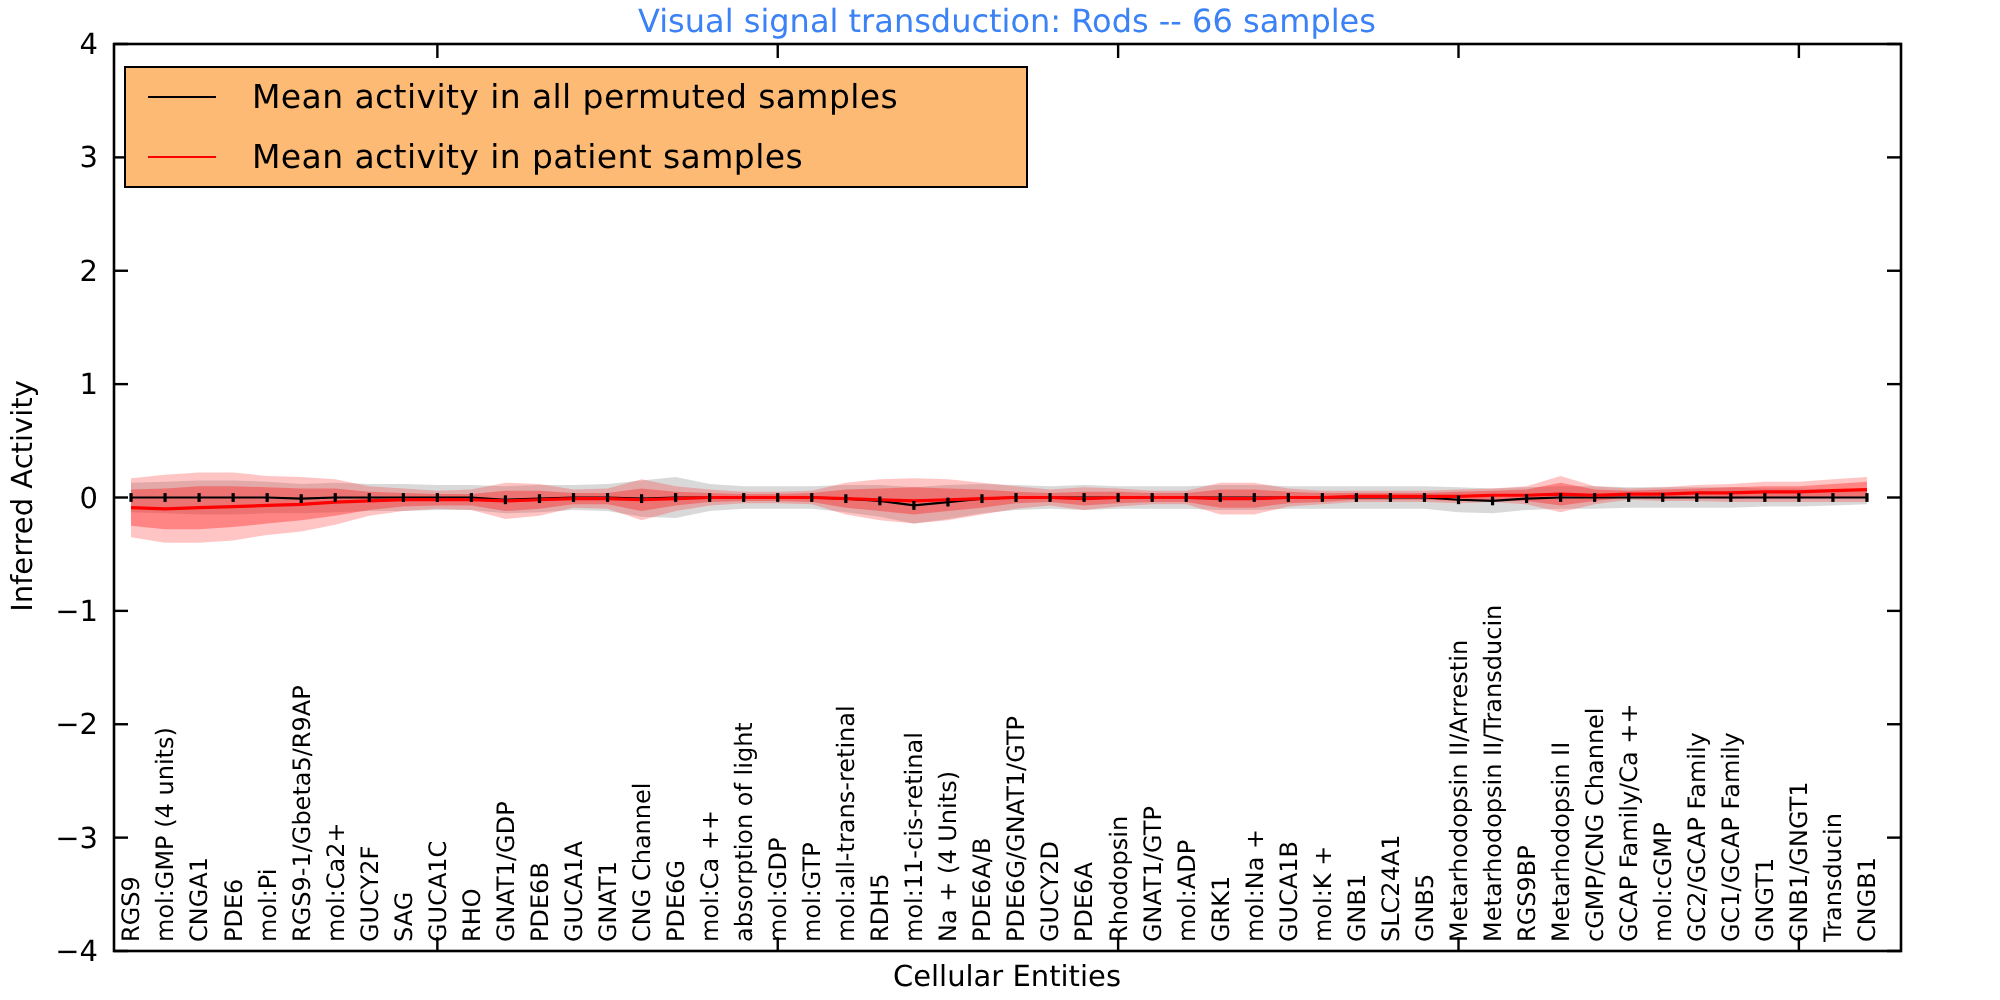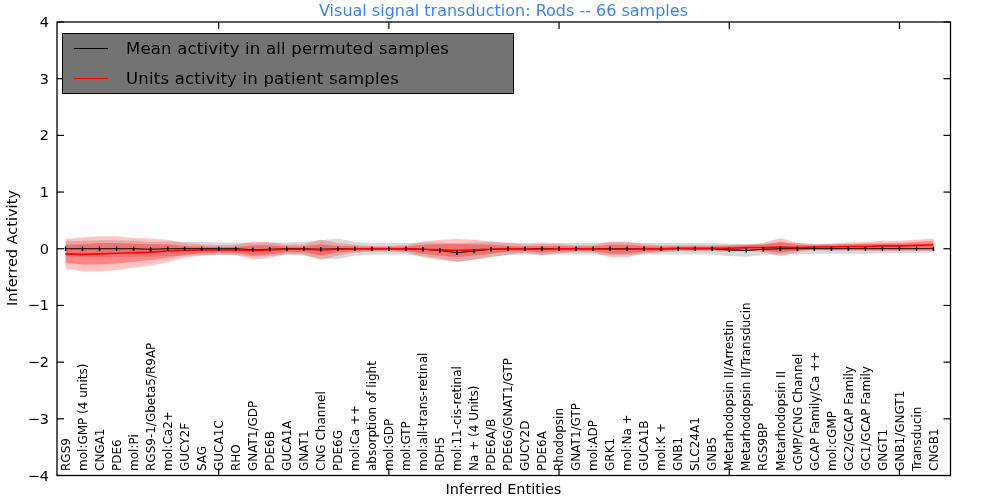--- a/index.html
+++ b/index.html
@@ -16,34 +16,34 @@
     position:absolute;left:-86px;top:238px;width:200px;height:20px;
     text-align:center;font-size:14.5px;transform:rotate(-90deg);
   }
   .x-axis-label{
     position:absolute;left:57px;top:481px;width:893px;text-align:center;
     font-size:14.5px;
   }
   .plot-svg{position:absolute;left:0;top:0;}
   .legend{
     position:absolute;left:62px;top:33px;width:452px;height:61px;
-    border:1.5px solid #000;background:#737373;box-sizing:border-box;
+    border:1.5px solid #000;background:#fdba74;box-sizing:border-box;
     display:flex;flex-direction:column;justify-content:space-evenly;
   }
   .legend-row{display:flex;align-items:center;height:29px;}
   .legend-sample{display:inline-block;width:34px;border-top:1.8px solid #000;margin-left:11px;}
   .legend-text{margin-left:18px;font-size:16.5px;letter-spacing:0.2px;white-space:nowrap;}
 </style>
 </head>
 <body>
 
 <div class="figure">
   <div class="chart-title">Visual signal transduction: Rods -- 66 samples</div>
   <div class="y-axis-label">Inferred Activity</div>
-  <div class="x-axis-label">Inferred Entities</div>
+  <div class="x-axis-label">Cellular Entities</div>
 
   <svg class="plot-svg" id="plot" width="1000" height="500" viewBox="0 0 1000 500">
       <polygon points="65.50952380952381,241.380625 82.52857142857142,240.81375 99.54761904761905,240.246875 116.56666666666666,240.246875 133.5857142857143,240.81375 150.60476190476192,241.9475 167.62380952380954,241.380625 184.64285714285714,241.9475 201.66190476190476,241.9475 218.6809523809524,242.514375 235.7,242.514375 252.71904761904761,243.08125 269.73809523809524,242.514375 286.75714285714287,242.514375 303.77619047619044,241.9475 320.7952380952381,240.246875 337.8142857142857,238.54625 354.8333333333333,241.9475 371.85238095238094,243.08125 388.87142857142857,243.08125 405.8904761904762,243.08125 422.9095238095238,242.514375 439.92857142857144,242.514375 456.94761904761907,243.648125 473.96666666666664,242.514375 490.98571428571427,241.9475 508.0047619047619,242.514375 525.0238095238095,243.08125 542.0428571428572,242.514375 559.0619047619048,243.08125 576.0809523809523,243.08125 593.1,243.08125 610.1190476190476,242.514375 627.1380952380953,242.514375 644.1571428571428,243.08125 661.1761904761905,243.08125 678.1952380952381,243.08125 695.2142857142857,243.08125 712.2333333333333,243.08125 729.2523809523809,243.648125 746.2714285714286,244.215 763.2904761904762,243.648125 780.3095238095239,243.08125 797.3285714285714,243.08125 814.347619047619,243.648125 831.3666666666667,243.648125 848.3857142857142,243.648125 865.4047619047619,243.648125 882.4238095238095,244.215 899.4428571428572,244.215 916.4619047619047,244.781875 933.4809523809524,245.34875 933.4809523809524,252.15125 916.4619047619047,252.718125 899.4428571428572,253.285 882.4238095238095,253.285 865.4047619047619,253.851875 848.3857142857142,253.851875 831.3666666666667,253.851875 814.347619047619,253.851875 797.3285714285714,254.41875 780.3095238095239,254.41875 763.2904761904762,254.985625 746.2714285714286,256.68625 729.2523809523809,256.119375 712.2333333333333,254.41875 695.2142857142857,254.41875 678.1952380952381,254.41875 661.1761904761905,254.41875 644.1571428571428,254.41875 627.1380952380953,254.985625 610.1190476190476,254.985625 593.1,254.41875 576.0809523809523,254.41875 559.0619047619048,254.41875 542.0428571428572,254.985625 525.0238095238095,254.41875 508.0047619047619,254.985625 490.98571428571427,256.68625 473.96666666666664,259.520625 456.94761904761907,261.788125 439.92857142857144,258.386875 422.9095238095238,256.119375 405.8904761904762,254.41875 388.87142857142857,254.41875 371.85238095238094,254.41875 354.8333333333333,255.5525 337.8142857142857,258.95375 320.7952380952381,258.386875 303.77619047619044,255.5525 286.75714285714287,254.985625 269.73809523809524,256.119375 252.71904761904761,256.68625 235.7,254.985625 218.6809523809524,254.985625 201.66190476190476,255.5525 184.64285714285714,255.5525 167.62380952380954,256.119375 150.60476190476192,256.68625 133.5857142857143,256.68625 116.56666666666666,257.253125 99.54761904761905,257.253125 82.52857142857142,256.68625 65.50952380952381,256.119375" fill="rgba(120,120,120,0.28)" stroke="none"></polygon>
       <polygon points="65.50952380952381,239.113125 82.52857142857142,237.4125 99.54761904761905,236.27875 116.56666666666666,236.27875 133.5857142857143,237.979375 150.60476190476192,238.54625 167.62380952380954,239.68 184.64285714285714,243.08125 201.66190476190476,244.215 218.6809523809524,245.34875 235.7,244.781875 252.71904761904761,241.380625 269.73809523809524,241.9475 286.75714285714287,244.781875 303.77619047619044,244.215 320.7952380952381,239.68 337.8142857142857,243.08125 354.8333333333333,244.781875 371.85238095238094,245.915625 388.87142857142857,245.915625 405.8904761904762,245.34875 422.9095238095238,241.380625 439.92857142857144,239.68 456.94761904761907,239.113125 473.96666666666664,239.68 490.98571428571427,241.380625 508.0047619047619,243.08125 525.0238095238095,244.781875 542.0428571428572,243.648125 559.0619047619048,244.215 576.0809523809523,245.34875 593.1,245.34875 610.1190476190476,241.380625 627.1380952380953,241.380625 644.1571428571428,244.215 661.1761904761905,245.34875 678.1952380952381,245.34875 695.2142857142857,245.34875 712.2333333333333,245.34875 729.2523809523809,244.781875 746.2714285714286,244.215 763.2904761904762,243.08125 780.3095238095239,237.979375 797.3285714285714,243.08125 814.347619047619,244.215 831.3666666666667,243.648125 848.3857142857142,242.514375 865.4047619047619,241.9475 882.4238095238095,240.81375 899.4428571428572,240.81375 916.4619047619047,239.68 933.4809523809524,238.54625 933.4809523809524,251.0175 916.4619047619047,251.0175 899.4428571428572,251.0175 882.4238095238095,251.0175 865.4047619047619,251.0175 848.3857142857142,250.450625 831.3666666666667,250.450625 814.347619047619,249.88375 797.3285714285714,252.15125 780.3095238095239,256.119375 763.2904761904762,252.15125 746.2714285714286,251.0175 729.2523809523809,251.584375 712.2333333333333,251.0175 695.2142857142857,251.0175 678.1952380952381,251.0175 661.1761904761905,252.15125 644.1571428571428,253.285 627.1380952380953,257.253125 610.1190476190476,257.253125 593.1,252.15125 576.0809523809523,252.15125 559.0619047619048,253.285 542.0428571428572,254.985625 525.0238095238095,252.718125 508.0047619047619,254.41875 490.98571428571427,257.253125 473.96666666666664,260.0875 456.94761904761907,261.788125 439.92857142857144,260.0875 422.9095238095238,257.253125 405.8904761904762,252.15125 388.87142857142857,251.584375 371.85238095238094,251.584375 354.8333333333333,252.718125 337.8142857142857,255.5525 320.7952380952381,260.0875 303.77619047619044,254.41875 286.75714285714287,253.851875 269.73809523809524,257.82 252.71904761904761,259.520625 235.7,254.985625 218.6809523809524,254.41875 201.66190476190476,255.5525 184.64285714285714,257.82 167.62380952380954,262.355 150.60476190476192,265.75625 133.5857142857143,267.456875 116.56666666666666,270.29125 99.54761904761905,271.425 82.52857142857142,271.425 65.50952380952381,268.590625" fill="rgba(255,30,30,0.26)" stroke="none"></polygon>
       <polygon points="65.50952380952381,244.781875 82.52857142857142,244.215 99.54761904761905,243.08125 116.56666666666666,243.08125 133.5857142857143,243.648125 150.60476190476192,244.215 167.62380952380954,244.215 184.64285714285714,245.915625 201.66190476190476,246.4825 218.6809523809524,247.049375 235.7,247.049375 252.71904761904761,245.34875 269.73809523809524,245.34875 286.75714285714287,246.4825 303.77619047619044,246.4825 320.7952380952381,244.215 337.8142857142857,245.915625 354.8333333333333,246.4825 371.85238095238094,247.049375 388.87142857142857,247.049375 405.8904761904762,246.4825 422.9095238095238,244.781875 439.92857142857144,244.215 456.94761904761907,243.648125 473.96666666666664,244.215 490.98571428571427,244.781875 508.0047619047619,245.915625 525.0238095238095,246.4825 542.0428571428572,245.915625 559.0619047619048,245.915625 576.0809523809523,246.4825 593.1,246.4825 610.1190476190476,244.781875 627.1380952380953,244.781875 644.1571428571428,245.915625 661.1761904761905,246.4825 678.1952380952381,246.4825 695.2142857142857,246.4825 712.2333333333333,246.4825 729.2523809523809,245.915625 746.2714285714286,245.34875 763.2904761904762,244.781875 780.3095238095239,241.380625 797.3285714285714,244.781875 814.347619047619,245.34875 831.3666666666667,244.781875 848.3857142857142,244.215 865.4047619047619,243.648125 882.4238095238095,243.08125 899.4428571428572,243.08125 916.4619047619047,241.9475 933.4809523809524,240.81375 933.4809523809524,248.75 916.4619047619047,248.75 899.4428571428572,248.75 882.4238095238095,248.75 865.4047619047619,249.316875 848.3857142857142,248.75 831.3666666666667,249.316875 814.347619047619,248.75 797.3285714285714,250.450625 780.3095238095239,252.718125 763.2904761904762,250.450625 746.2714285714286,249.88375 729.2523809523809,250.450625 712.2333333333333,249.88375 695.2142857142857,249.88375 678.1952380952381,249.88375 661.1761904761905,251.0175 644.1571428571428,251.584375 627.1380952380953,253.851875 610.1190476190476,253.851875 593.1,251.0175 576.0809523809523,251.0175 559.0619047619048,251.584375 542.0428571428572,252.718125 525.0238095238095,251.0175 508.0047619047619,251.584375 490.98571428571427,253.851875 473.96666666666664,255.5525 456.94761904761907,257.253125 439.92857142857144,255.5525 422.9095238095238,253.851875 405.8904761904762,251.0175 388.87142857142857,250.450625 371.85238095238094,250.450625 354.8333333333333,251.0175 337.8142857142857,252.718125 320.7952380952381,255.5525 303.77619047619044,252.15125 286.75714285714287,252.15125 269.73809523809524,254.41875 252.71904761904761,255.5525 235.7,252.718125 218.6809523809524,252.718125 201.66190476190476,253.285 184.64285714285714,254.985625 167.62380952380954,257.82 150.60476190476192,260.0875 133.5857142857143,261.788125 116.56666666666666,263.48875 99.54761904761905,264.6225 82.52857142857142,264.6225 65.50952380952381,262.921875" fill="rgba(255,30,30,0.38)" stroke="none"></polygon>
       <polyline points="65.50952380952381,248.75 82.52857142857142,248.75 99.54761904761905,248.75 116.56666666666666,248.75 133.5857142857143,248.75 150.60476190476192,249.316875 167.62380952380954,248.75 184.64285714285714,248.75 201.66190476190476,248.75 218.6809523809524,248.75 235.7,248.75 252.71904761904761,249.88375 269.73809523809524,249.316875 286.75714285714287,248.75 303.77619047619044,248.75 320.7952380952381,249.316875 337.8142857142857,248.75 354.8333333333333,248.75 371.85238095238094,248.75 388.87142857142857,248.75 405.8904761904762,248.75 422.9095238095238,249.316875 439.92857142857144,250.450625 456.94761904761907,252.718125 473.96666666666664,251.0175 490.98571428571427,249.316875 508.0047619047619,248.75 525.0238095238095,248.75 542.0428571428572,248.75 559.0619047619048,248.75 576.0809523809523,248.75 593.1,248.75 610.1190476190476,248.75 627.1380952380953,248.75 644.1571428571428,248.75 661.1761904761905,248.75 678.1952380952381,248.75 695.2142857142857,248.75 712.2333333333333,248.75 729.2523809523809,249.88375 746.2714285714286,250.450625 763.2904761904762,249.316875 780.3095238095239,248.75 797.3285714285714,248.75 814.347619047619,248.75 831.3666666666667,248.75 848.3857142857142,248.75 865.4047619047619,248.75 882.4238095238095,248.75 899.4428571428572,248.75 916.4619047619047,248.75 933.4809523809524,248.75" fill="none" stroke="#000000" stroke-width="1.1"></polyline>
       <polyline points="65.50952380952381,253.851875 82.52857142857142,254.41875 99.54761904761905,253.851875 116.56666666666666,253.285 133.5857142857143,252.718125 150.60476190476192,252.15125 167.62380952380954,251.0175 184.64285714285714,250.450625 201.66190476190476,249.88375 218.6809523809524,249.88375 235.7,249.88375 252.71904761904761,250.450625 269.73809523809524,249.88375 286.75714285714287,249.316875 303.77619047619044,249.316875 320.7952380952381,249.88375 337.8142857142857,249.316875 354.8333333333333,248.75 371.85238095238094,248.75 388.87142857142857,248.75 405.8904761904762,248.75 422.9095238095238,249.316875 439.92857142857144,249.88375 456.94761904761907,250.450625 473.96666666666664,249.88375 490.98571428571427,249.316875 508.0047619047619,248.75 525.0238095238095,248.75 542.0428571428572,249.316875 559.0619047619048,248.75 576.0809523809523,248.75 593.1,248.75 610.1190476190476,249.316875 627.1380952380953,249.316875 644.1571428571428,248.75 661.1761904761905,248.75 678.1952380952381,248.183125 695.2142857142857,248.183125 712.2333333333333,248.183125 729.2523809523809,248.183125 746.2714285714286,247.61625 763.2904761904762,247.61625 780.3095238095239,247.049375 797.3285714285714,247.61625 814.347619047619,247.049375 831.3666666666667,247.049375 848.3857142857142,246.4825 865.4047619047619,246.4825 882.4238095238095,245.915625 899.4428571428572,245.915625 916.4619047619047,245.34875 933.4809523809524,244.781875" fill="none" stroke="#ff0000" stroke-width="1.6"></polyline>
       <rect x="64.70952380952382" y="246.55" width="1.6" height="4.4" fill="#000000"></rect>
       <rect x="81.72857142857143" y="246.55" width="1.6" height="4.4" fill="#000000"></rect>
       <rect x="98.74761904761905" y="246.55" width="1.6" height="4.4" fill="#000000"></rect>
@@ -188,16 +188,16 @@
       <text transform="translate(937.6809523809525,471) rotate(-90)" font-size="12px" fill="#000" text-anchor="start">CNGB1</text>
     </svg>
 
   <div class="legend">
     <div class="legend-row">
       <span class="legend-sample" id="sample0" style="border-top-color: rgb(0, 0, 0);"></span>
       <span class="legend-text">Mean activity in all permuted samples</span>
     </div>
     <div class="legend-row">
       <span class="legend-sample" id="sample1" style="border-top-color: rgb(255, 0, 0);"></span>
-      <span class="legend-text">Units activity in patient samples</span>
+      <span class="legend-text">Mean activity in patient samples</span>
     </div>
   </div>
 </div>
 
 </body></html>

